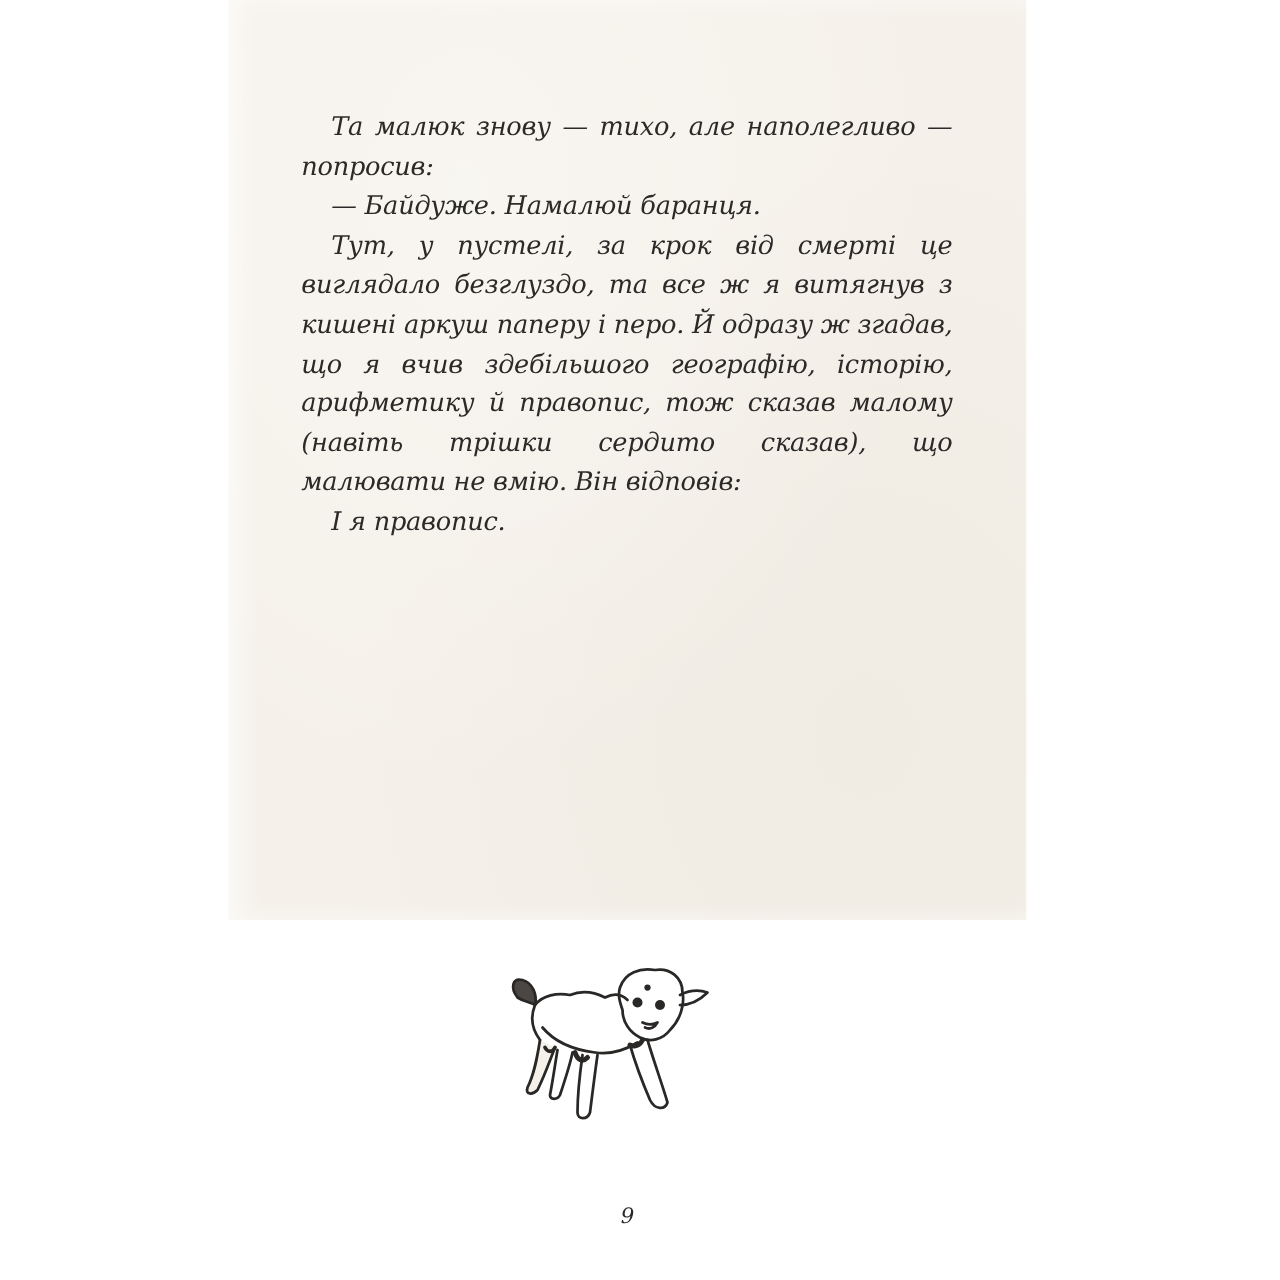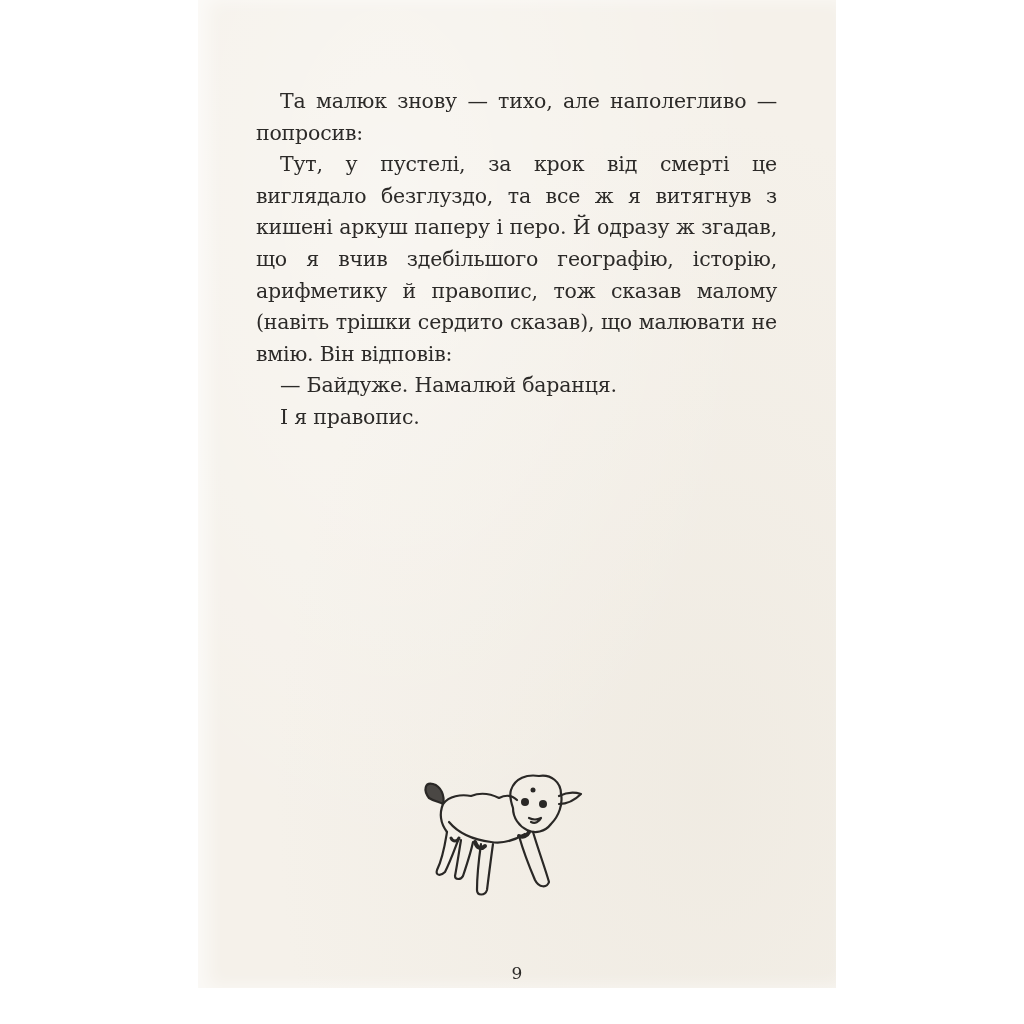--- a/index.html
+++ b/index.html
@@ -5,29 +5,30 @@
     html, body {
       margin: 0;
       padding: 0;
       width: 1024px;
       height: 1024px;
       background: #ffffff;
       overflow: hidden;
     }
     .page {
       position: absolute;
-      left: 198px;
+      left: 183px;
       top: 0;
       width: 638px;
-      height: 988px;
+      height: 736px;
       background: #f5f1ea;
       background-image:
         radial-gradient(ellipse at 30% 20%, rgba(255,255,255,0.35), rgba(255,255,255,0) 60%),
         radial-gradient(ellipse at 80% 80%, rgba(230,224,212,0.35), rgba(230,224,212,0) 60%);
       box-shadow: inset 10px 0 18px rgba(255,255,255,0.6);
+      font-style: italic;
     }
     .text-block {
       position: absolute;
       left: 58px;
       top: 86px;
       width: 521px;
       font-family: "DejaVu Serif", "Liberation Serif", serif;
       font-size: 20.5px;
       line-height: 31.6px;
       color: #2c2a28;
@@ -58,22 +59,22 @@
       color: #2c2a28;
     }
   </style>
 </head>
 <body>
 
 <div class="page">
 
   <div class="text-block">
     <p class="para">Та малюк знову — тихо, але наполегливо — попросив:</p>
+    <p class="para">— Байдуже. Намалюй баранця.</p>
     <p class="para">Тут, у пустелі, за крок від смерті це виглядало безглуздо, та все ж я витягнув з кишені аркуш паперу і перо. Й одразу ж згадав, що я вчив здебільшого географію, історію, арифметику й правопис, тож сказав малому (навіть трішки сердито сказав), що малювати не вмію. Він відповів:</p>
-    <p class="para">— Байдуже. Намалюй баранця.</p>
     <p class="para">І я правопис.</p>
   </div>
 
   <div class="illustration">
     <svg width="180" height="148" viewBox="0 0 180 148" xmlns="http://www.w3.org/2000/svg">
       <g fill="none" stroke="#2a2826" stroke-width="2.2" stroke-linecap="round" stroke-linejoin="round">
 
         <path d="M14 36 C8 28 10 20 18 22 C26 24 30 34 28 42 C26 40 20 40 14 36 Z" fill="#4a4744"></path>
 
         <path d="M28 42 C34 34 46 32 56 34 C66 30 76 32 84 36 C92 32 98 34 102 38"></path>

